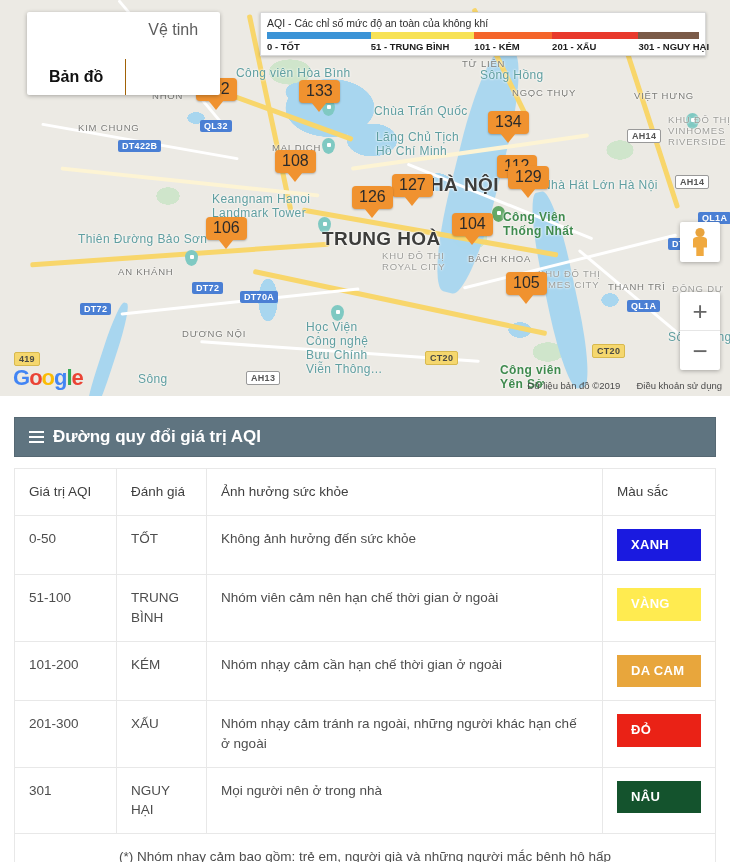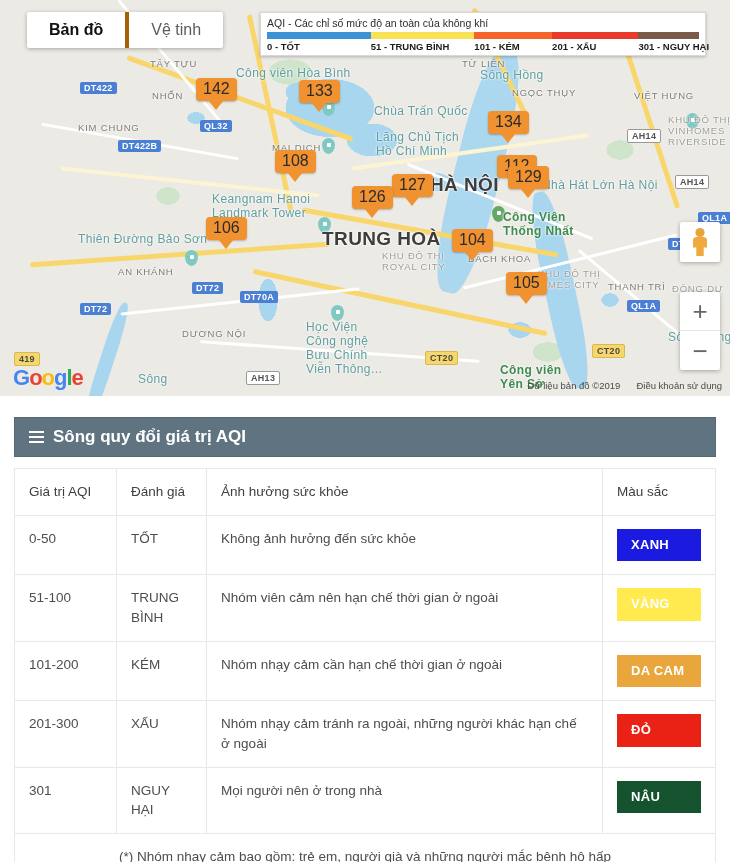--- a/index.html
+++ b/index.html
@@ -137,21 +137,22 @@
   }
   .maptype .mt {
     padding: 9px 22px;
     font-size: 16px;
     color: #5c5c5c;
     cursor: pointer;
     white-space: nowrap;
   }
   .maptype .mt.active {
     color: #111; font-weight: bold;
-    border-right: 4px solid #a16207;
+    border-right: 1px solid #a16207;
+    margin-top: 47px;
   }
 
   
   .legend {
     position: absolute; left: 260px; top: 12px;
     width: 446px;
     background: #fff;
     border: 1px solid #d8d8d8;
     box-shadow: 0 1px 3px rgba(0,0,0,.25);
     z-index: 30;
@@ -356,21 +357,21 @@
     <div id="markers-layer">
         <div class="aqi-marker" style="left: 196px; top: 78px;">142</div>
         <div class="aqi-marker" style="left: 299px; top: 80px;">133</div>
         <div class="aqi-marker" style="left: 488px; top: 111px;">134</div>
         <div class="aqi-marker" style="left: 275px; top: 150px;">108</div>
         <div class="aqi-marker" style="left: 497px; top: 155px;">112</div>
         <div class="aqi-marker" style="left: 508px; top: 166px;">129</div>
         <div class="aqi-marker" style="left: 392px; top: 174px;">127</div>
         <div class="aqi-marker" style="left: 352px; top: 186px;">126</div>
         <div class="aqi-marker" style="left: 206px; top: 217px;">106</div>
-        <div class="aqi-marker" style="left: 452px; top: 213px; margin-top: 16px;">104</div>
+        <div class="aqi-marker" style="left: 452px; top: 213px;">104</div>
         <div class="aqi-marker" style="left: 506px; top: 272px;">105</div>
       </div>
 
     <div class="maptype">
       <div class="mt active">Bản đồ</div>
       <div class="mt">Vệ tinh</div>
     </div>
 
     <div class="legend">
       <div class="legend-title">AQI - Các chỉ số mức độ an toàn của không khí</div>
@@ -412,21 +413,21 @@
     </div>
   </div>
 
   <div class="card">
     <div class="card-head">
       <span class="burger">
           <i></i>
           <i></i>
           <i></i>
         </span>
-      <span>Sông quy đổi giá trị AQI</span>
+      <span>Đường quy đổi giá trị AQI</span>
     </div>
 
     <table class="aqi">
       <thead>
         <tr>
           <th class="col-a">Giá trị AQI</th>
           <th class="col-b">Đánh giá</th>
           <th>Ảnh hưởng sức khỏe</th>
           <th class="col-d">Màu sắc</th>
         </tr>

